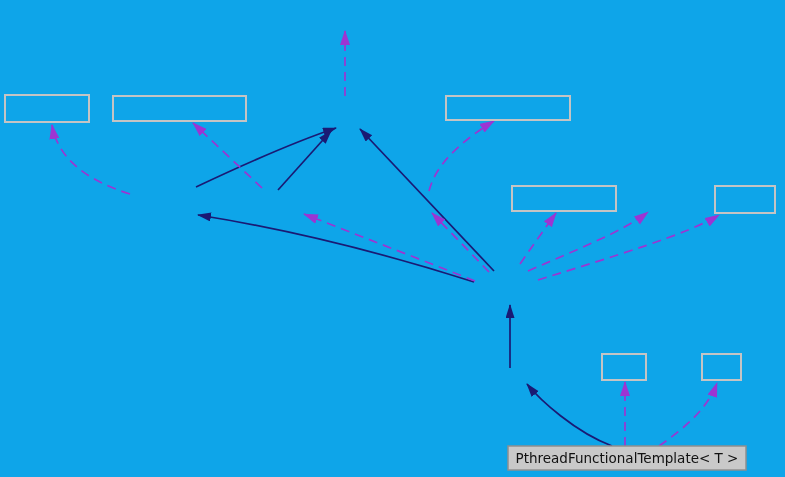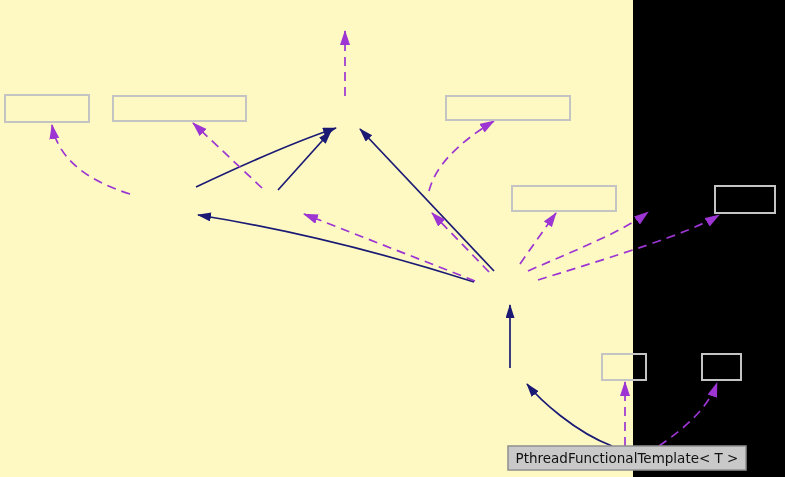--- a/index.html
+++ b/index.html
@@ -6,23 +6,23 @@
     margin: 0;
     padding: 0;
     background: #000000;
     width: 785px;
     height: 477px;
     overflow: hidden;
     font-family: "DejaVu Sans", "Liberation Sans", sans-serif;
   }
   #diagram-root {
     position: relative;
-    width: 633px;
+    width: 785px;
     height: 477px;
-    background: #fef9c3;
+    background: #0ea5e9;
   }
   svg { display: block; }
   text.main-label {
     font-family: "DejaVu Sans", "Liberation Sans", sans-serif;
     font-size: 13.5px;
     fill: #111111;
   }
 </style>
 </head>
 <body>

